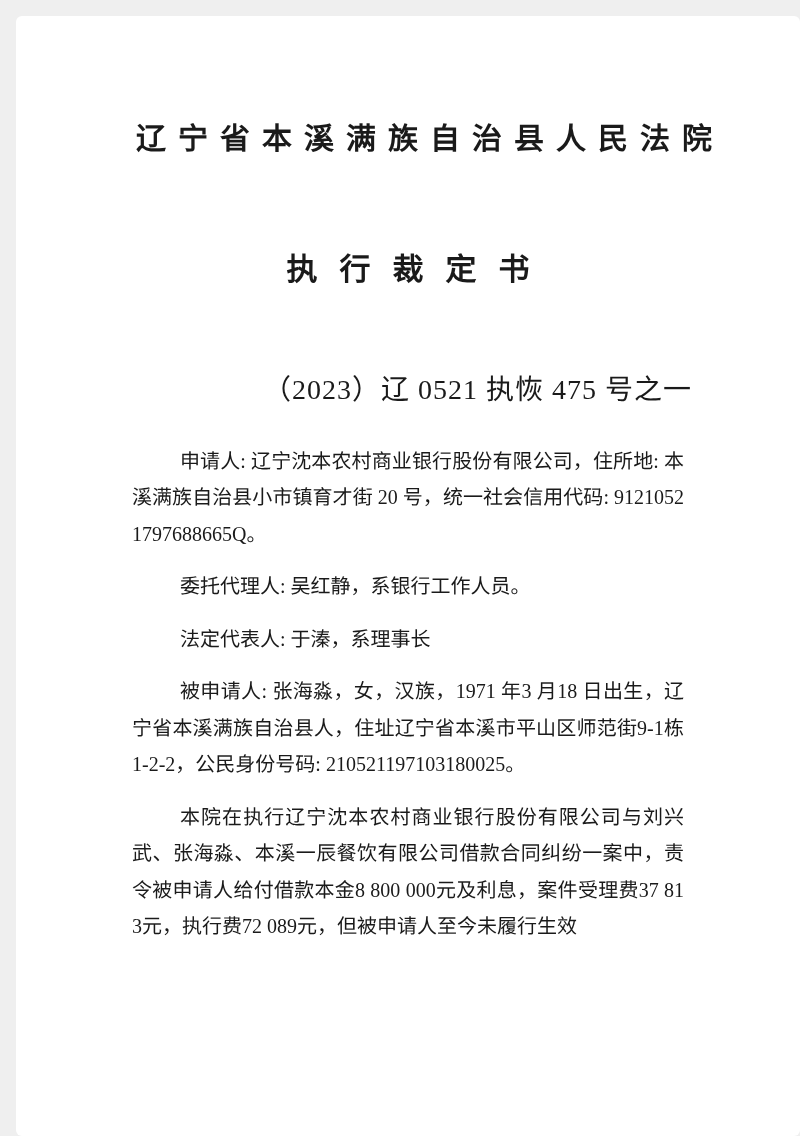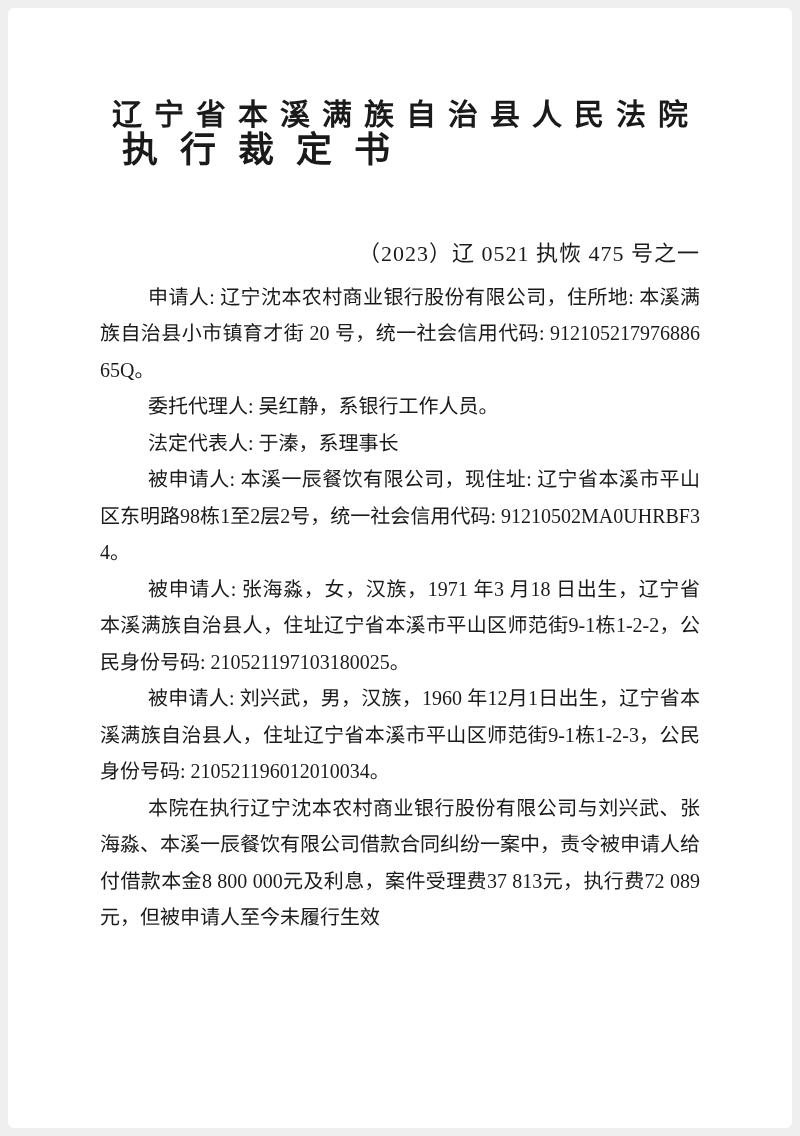--- a/index.html
+++ b/index.html
@@ -1,15 +1,15 @@
 <!DOCTYPE html>
 <html lang="zh-CN"><head>
 <meta charset="utf-8">
 <style>
-  * { margin: 0; padding: 0; box-sizing: border-box; }
+  * { margin: 0; padding: 8px; box-sizing: border-box; }
 
   html, body {
     width: 800px;
     height: 1136px;
   }
 
   body {
     background: #efefef;
     font-family: "Liberation Serif", "DejaVu Serif", serif;
     position: relative;
@@ -37,32 +37,34 @@
     text-align: center;
     font-size: 30px;
     font-weight: bold;
     letter-spacing: 12px;
     line-height: 1.1;
     white-space: nowrap;
     text-indent: 12px; 
   }
 
   .doc-type {
-    font-size: 36px;
+    margin-top: 82px;
+    text-align: center;
+    font-size: 31px;
     font-weight: bold;
     letter-spacing: 22px;
     line-height: 1.1;
     white-space: nowrap;
     text-indent: 22px;
   }
 
   .case-number {
     margin-top: 70px;
     text-align: right;
-    font-size: 22px;
+    font-size: 28px;
     line-height: 1.2;
     letter-spacing: 1px;
   }
 
   .doc-body {
     margin-top: 12px;
     font-size: 20px;
     line-height: 36.5px;
     text-align: justify;
   }
@@ -82,20 +84,18 @@
     <h1 class="court-name">辽宁省本溪满族自治县人民法院</h1>
 
     <h2 class="doc-type">执行裁定书</h2>
 
     <div class="case-number">（2023）辽 0521 执恢 475 号之一</div>
 
     <div class="doc-body">
       <p>申请人: 辽宁沈本农村商业银行股份有限公司，住所地: 本溪满族自治县小市镇育才街 20 号，统一社会信用代码: 91210521797688665Q。</p>
       <p>委托代理人: 吴红静，系银行工作人员。</p>
       <p>法定代表人: 于溱，系理事长</p>
-      <p>被申请人: 本溪一辰餐饮有限公司，现住址: 辽宁省本溪市平山区东明路98栋1至2层2号，统一社会信用代码: 91210502MA0UHRBF34。</p>
       <p>被申请人: 张海淼，女，汉族，1971 年3 月18 日出生，辽宁省本溪满族自治县人，住址辽宁省本溪市平山区师范街9-1栋1-2-2，公民身份号码: 210521197103180025。</p>
-      <p>被申请人: 刘兴武，男，汉族，1960 年12月1日出生，辽宁省本溪满族自治县人，住址辽宁省本溪市平山区师范街9-1栋1-2-3，公民身份号码: 210521196012010034。</p>
       <p>本院在执行辽宁沈本农村商业银行股份有限公司与刘兴武、张海淼、本溪一辰餐饮有限公司借款合同纠纷一案中，责令被申请人给付借款本金8 800 000元及利息，案件受理费37 813元，执行费72 089元，但被申请人至今未履行生效</p>
     </div>
 
   </div>
 </div>
 
 </body></html>

